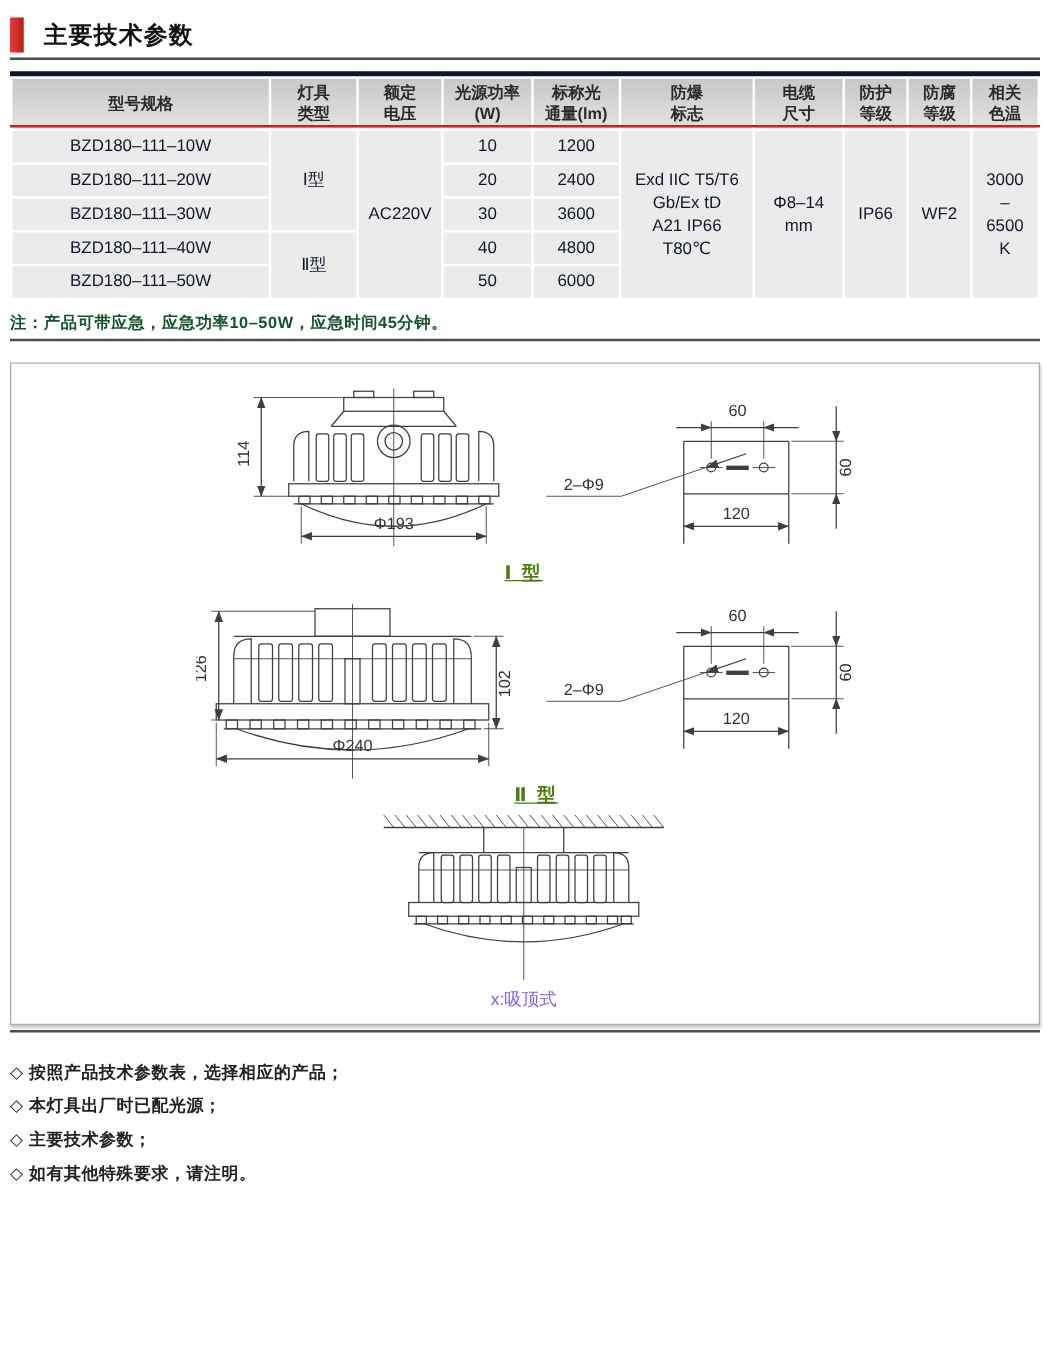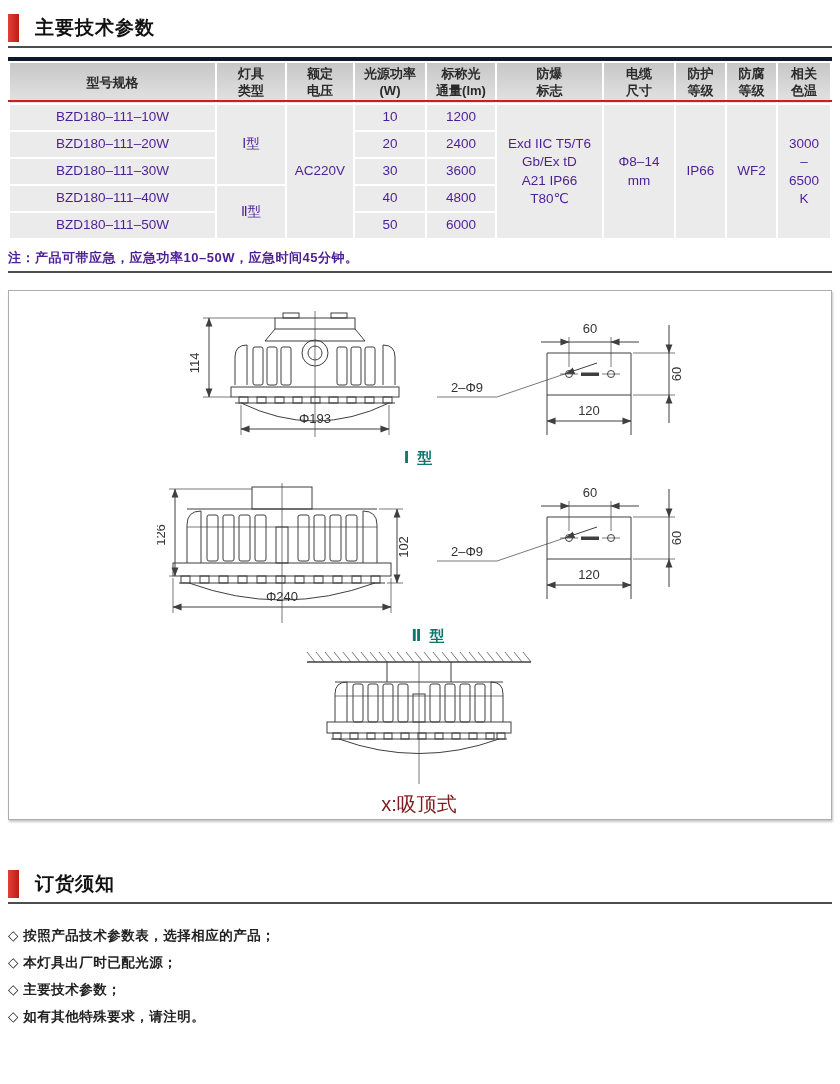--- a/index.html
+++ b/index.html
@@ -11,33 +11,33 @@
   .sec-head{display:flex;align-items:center;height:28px;}
   .red-bar{width:11px;height:28px;background:linear-gradient(90deg,#e04038,#bf1a14);margin-right:16px;flex:none;}
   .sec-title{font-size:19px;font-weight:bold;color:#111;letter-spacing:1px;margin:0;}
   .sec-rule{height:2px;background:#4d4d4d;margin-top:4px;}
 
   
   .table-wrap{position:relative;margin-top:9px;}
   table.tech{border-collapse:separate;border-spacing:2px;width:824px;table-layout:fixed;background:#fff;border-top:4px solid #0f172a;}
   table.tech th{background:linear-gradient(#c7c7c7,#e3e3e3);height:40px;font-size:13px;font-weight:bold;
       color:#2a2a2a;white-space:pre-line;line-height:1.3;text-align:center;vertical-align:middle;padding:0 1px;}
-  table.tech td{background:#ebebeb;height:23px;font-size:13.5px;color:#4c1d95;text-align:center;
+  table.tech td{background:#ebebeb;height:23px;font-size:13.5px;color:#0f172a;text-align:center;
       vertical-align:middle;white-space:pre-line;line-height:1.35;padding:1px 2px;margin-left:30px;}
   .red-line{position:absolute;left:0;right:0;top:43px;height:2px;background:#c9211c;}
 
-  .note{margin-top:9px;font-size:13px;font-weight:bold;color:#4c1d95;letter-spacing:.5px;}
+  .note{margin-top:9px;font-size:13px;font-weight:bold;color:#14532d;letter-spacing:.5px;}
 
   .sec2{margin-top:54px;}
   
   .draw-box{position:relative;margin-top:17px;width:822px;height:528px;border:1px solid #adadad;
       background:#fff;box-shadow:1px 2px 2px rgba(0,0,0,.22);}
   .draw-box svg{position:absolute;}
-  .type-label{position:absolute;width:110px;text-align:center;font-size:15px;font-weight:bold;color:#0f766e;letter-spacing:2px;}
-  .ceil-caption{position:absolute;width:240px;text-align:center;font-size:20px;color:#7f1d1d;}
+  .type-label{position:absolute;width:110px;text-align:center;font-size:15px;font-weight:bold;color:#4d7c0f;letter-spacing:2px;text-decoration:underline;}
+  .ceil-caption{position:absolute;width:240px;text-align:center;font-size:14px;color:#8b5cf6;}
 
   .sec3{margin-top:50px;}
   .order-list{margin-top:18px;}
   .order-item{font-size:13.5px;font-weight:700;color:#222;line-height:27px;letter-spacing:.5px;}
 
   .dwg line,.dwg path,.dwg rect,.dwg circle{stroke:#3f3f3f;stroke-width:1;fill:none;}
   .dwg .thin{stroke-width:.7;}
   .dwg text{fill:#333;font-size:13px;stroke:none;}
   .dwg .fill{fill:#3f3f3f;stroke:none;}
 </style>
@@ -337,24 +337,20 @@
       <rect x="170" y="87" width="8" height="6"></rect>
         <rect x="187" y="87" width="8" height="6"></rect>
       <rect x="198" y="87" width="8" height="6"></rect>
       <line x1="32" y1="93" x2="208" y2="93"></line>
       <path d="M40,93 Q120,122 200,93"></path>
     </svg>
 
     <div class="ceil-caption" style="left:290px;top:500px">x:吸顶式</div>
   </div>
 
-  <div class="sec-head sec3">
-    <span class="red-bar"></span>
-    <h2 class="sec-title">订货须知</h2>
-  </div>
   <div class="sec-rule"></div>
 
   <div class="order-list">
     <div class="order-item">◇ 按照产品技术参数表，选择相应的产品；</div>
     <div class="order-item">◇ 本灯具出厂时已配光源；</div>
     <div class="order-item">◇ 主要技术参数；</div>
     <div class="order-item">◇ 如有其他特殊要求，请注明。</div>
   </div>
 
 </div>

